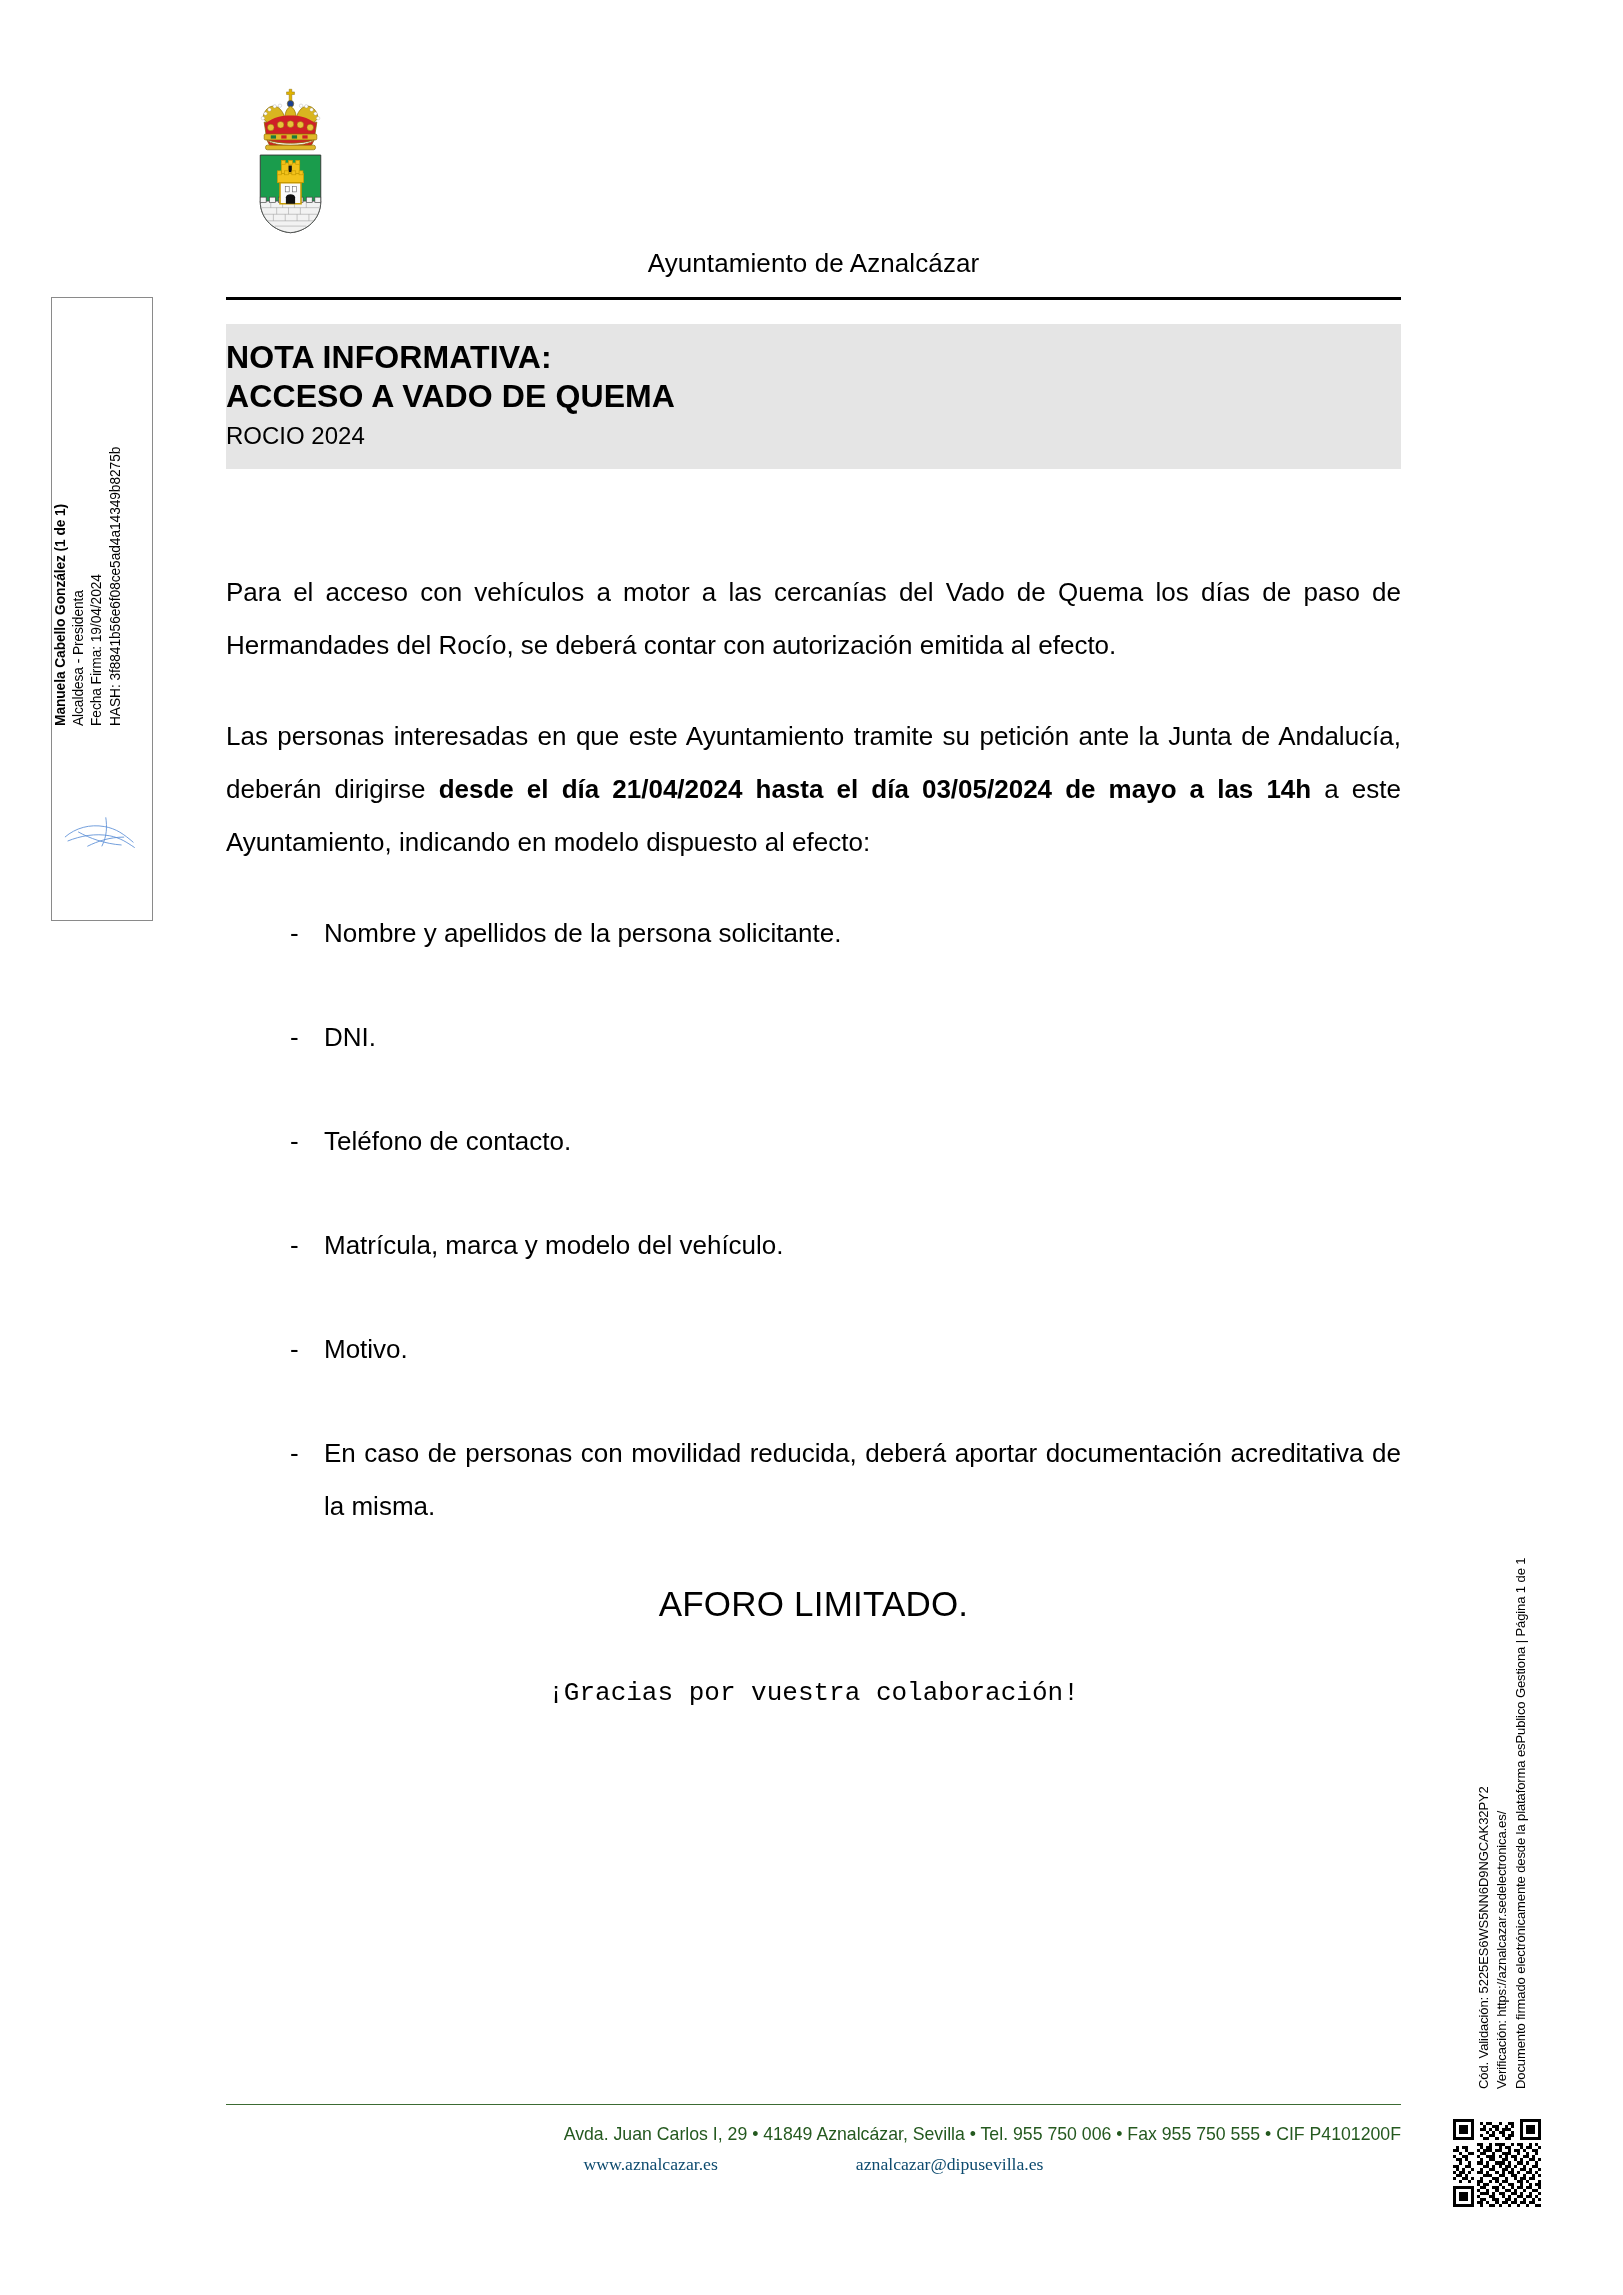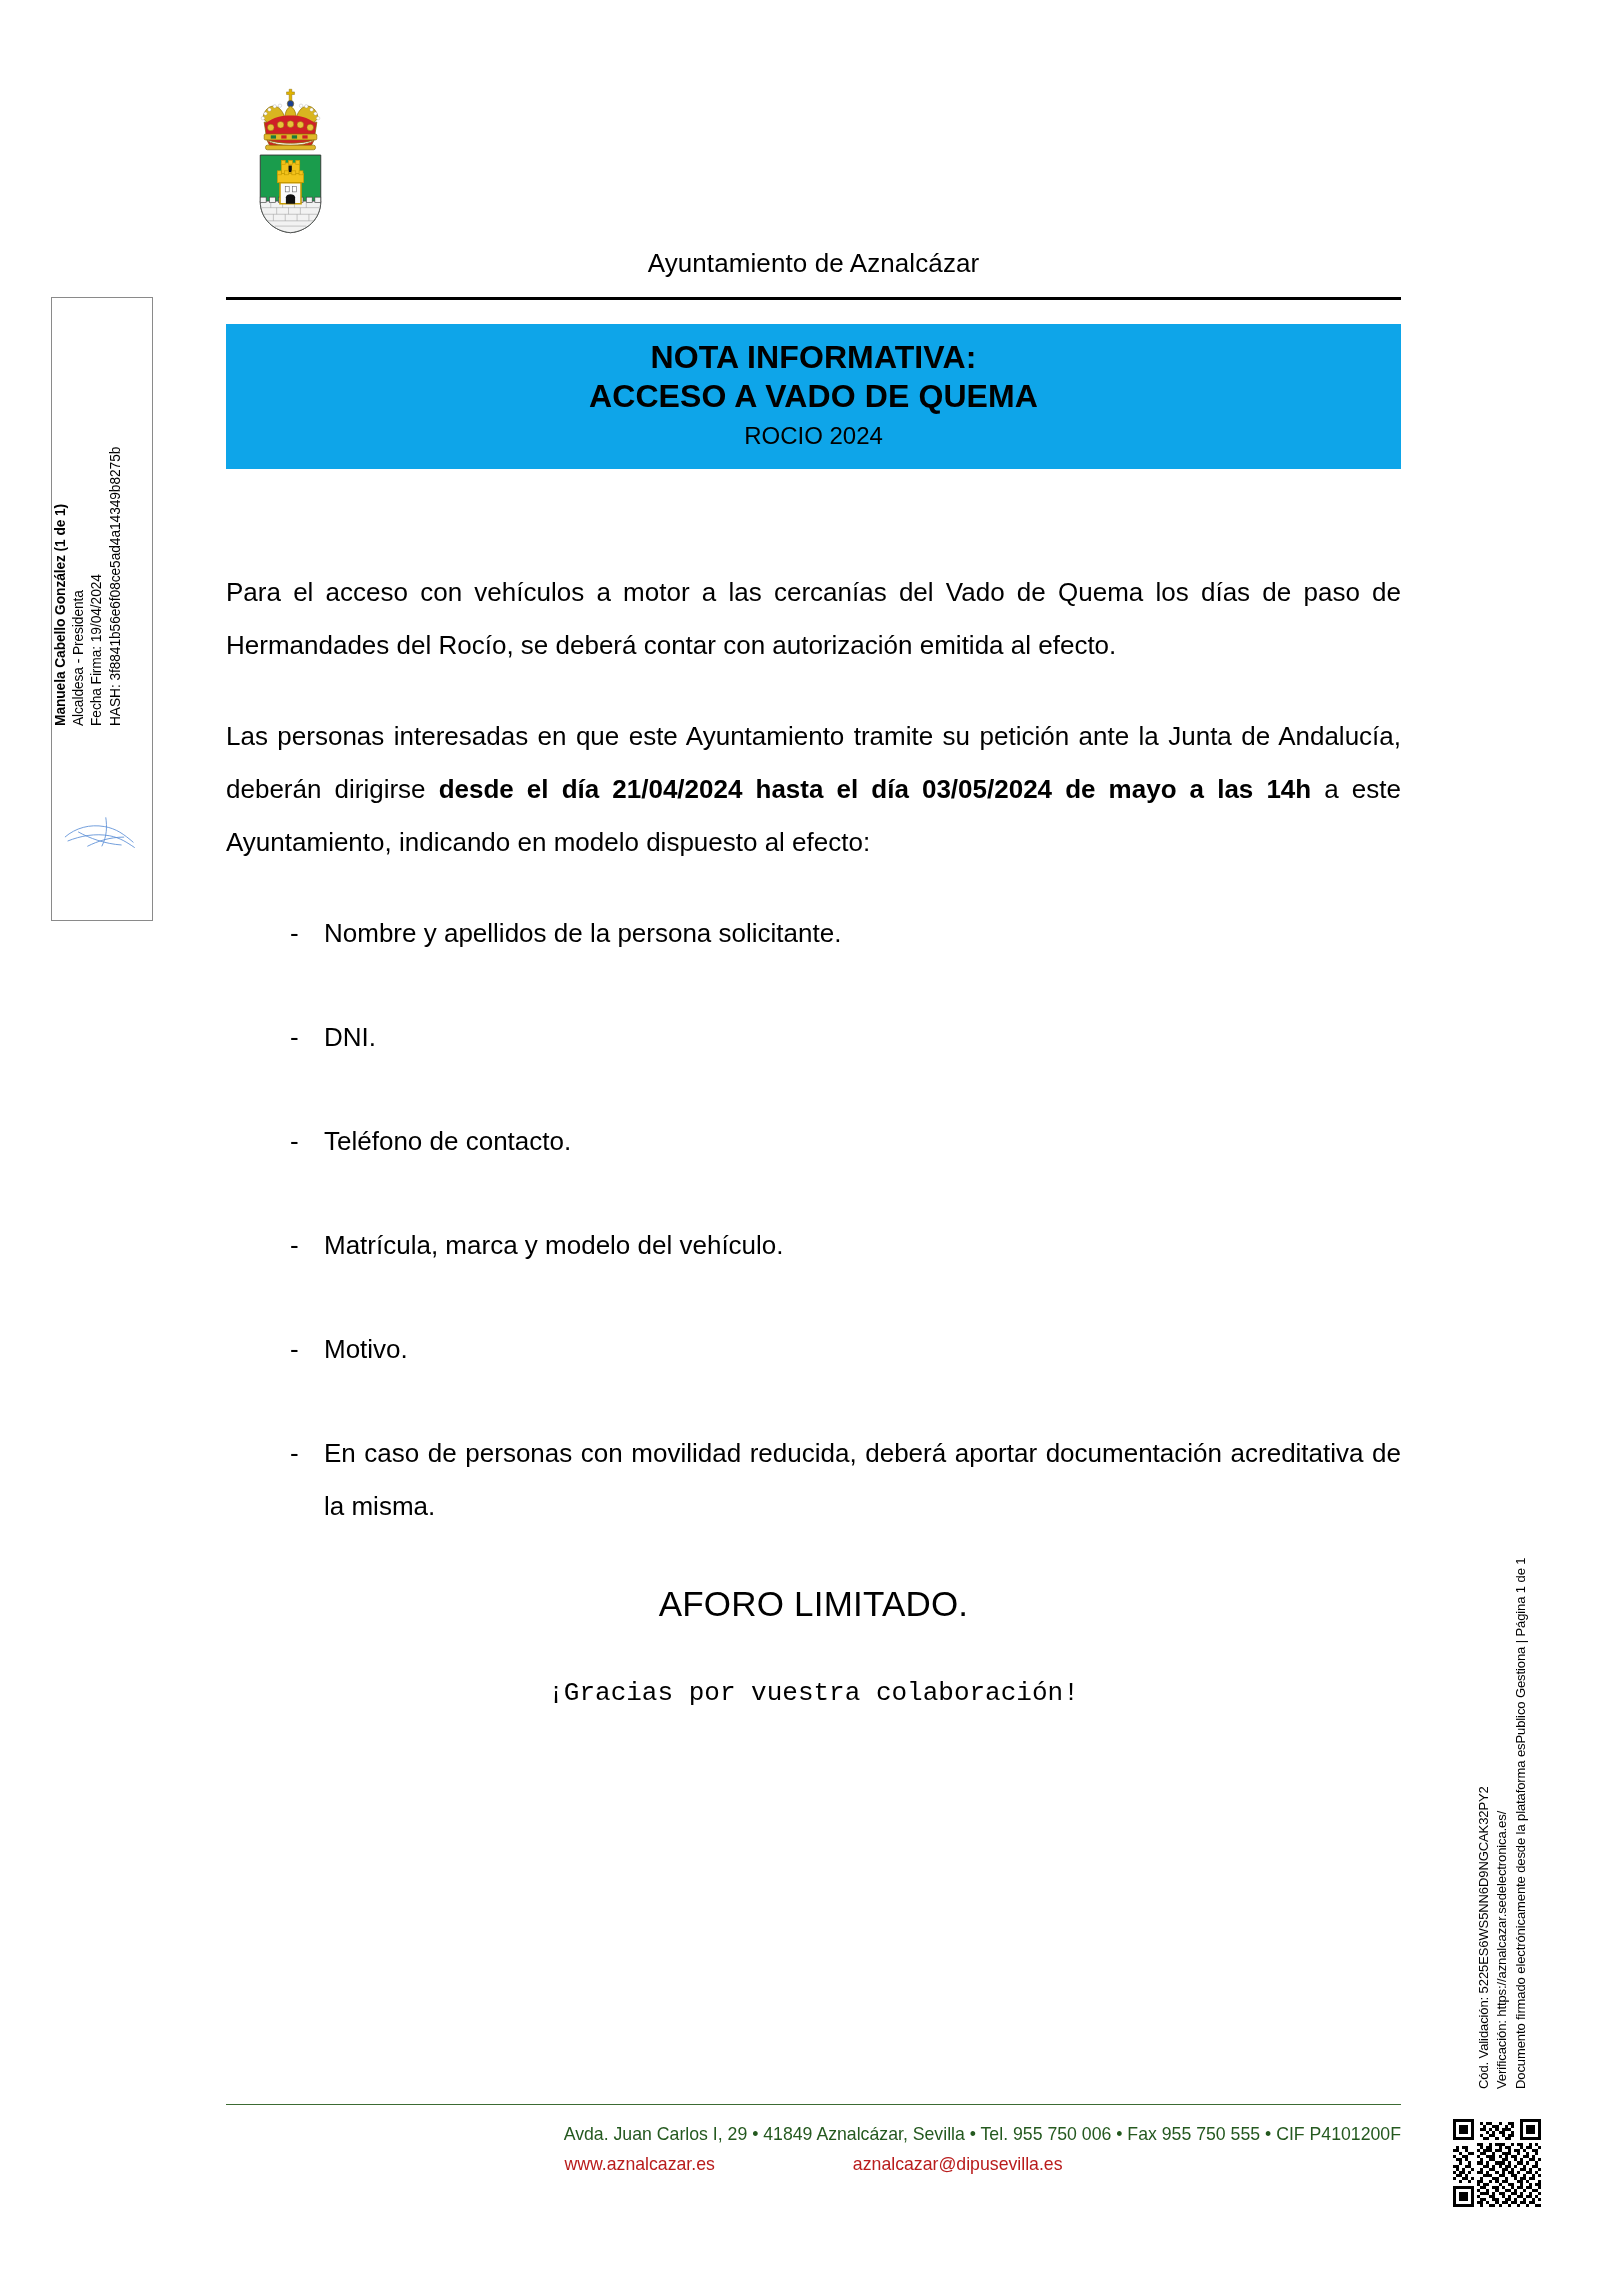--- a/index.html
+++ b/index.html
@@ -117,22 +117,21 @@
     background: #000000;
   }
 
   
   #banner {
     position: absolute;
     left: 226px;
     top: 324px;
     width: 1175px;
     padding: 14.4px 0 17px 0;
-    background: #0ea5e9;
-    text-align: center;
+    background: #e5e5e5;
     box-sizing: border-box;
   }
   .banner-line1, .banner-line2 {
     font-size: 32px;
     font-weight: bold;
     line-height: 1.22;
     letter-spacing: 0.1px;
   }
   .banner-line3 {
     font-size: 24px;
@@ -209,21 +208,21 @@
     text-align: right;
     color: #24591f;
     font-size: 17.7px;
     line-height: 1.72;
   }
   #footer .fline2 {
     display: flex;
     justify-content: center;
     gap: 138px;
   }
-  #footer a, #footer span { color: #b91c1c; text-decoration: none; }
+  #footer a, #footer span { color: #0c4a6e; text-decoration: none; font-family: Liberation Serif, serif; }
 </style>
 </head>
 <body>
 
 <div id="page">
 
   <div id="sig-box">
     <div id="sig-rot">
       <div class="sig-line strong">Manuela Cabello González (1 de 1)</div>
       <div class="sig-line">Alcaldesa - Presidenta</div>

